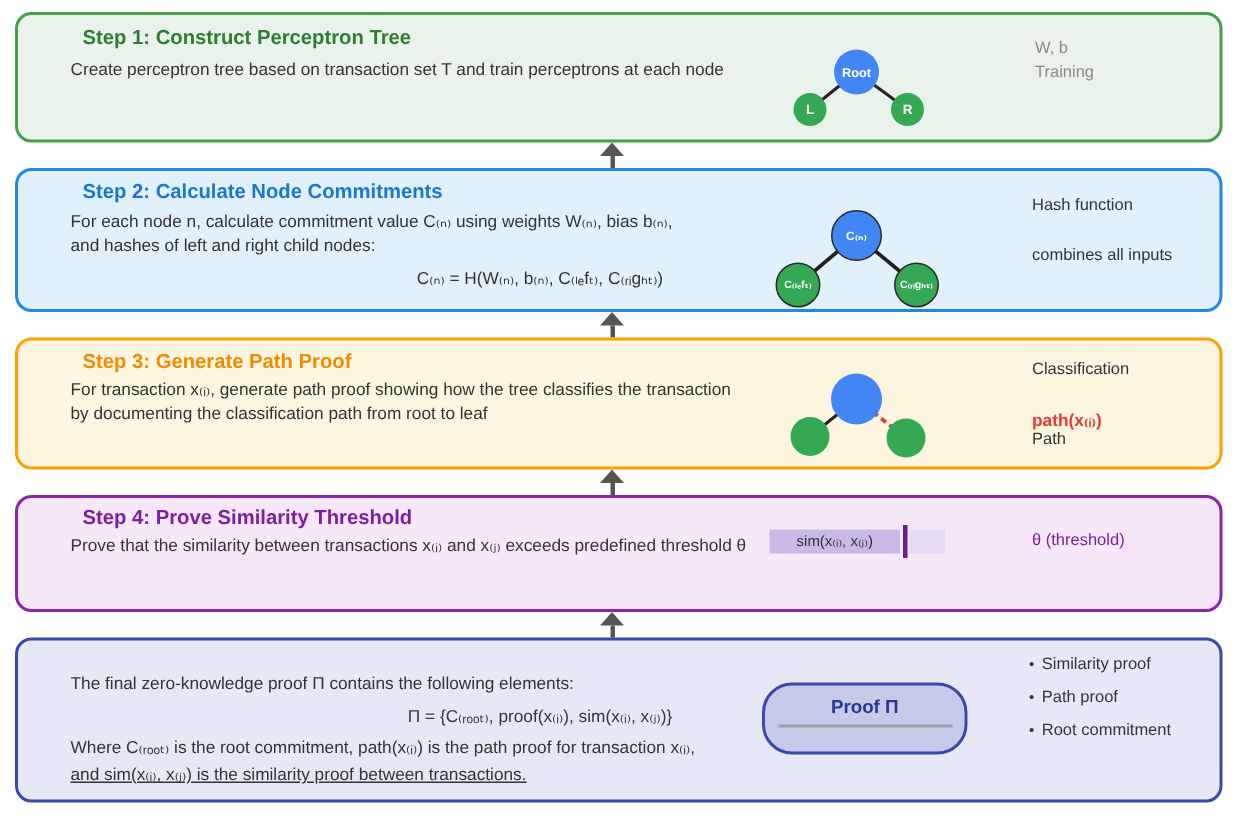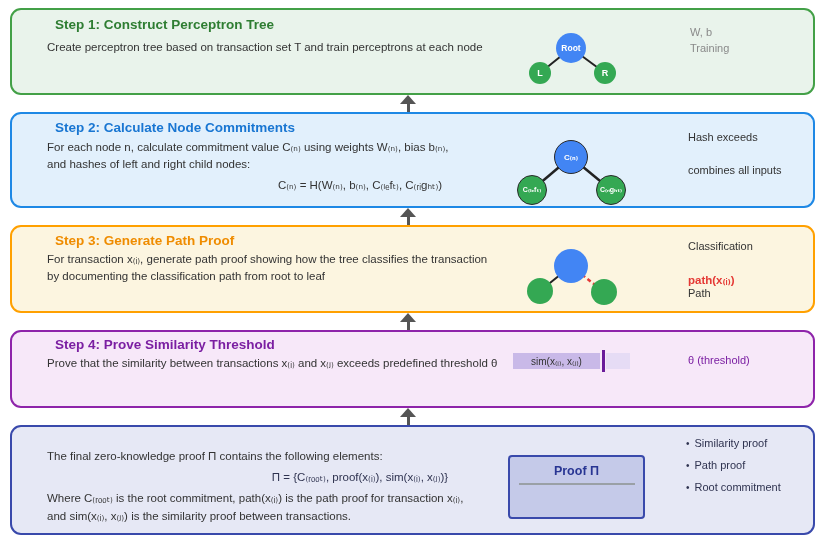--- a/index.html
+++ b/index.html
@@ -49,21 +49,21 @@
   <div class="arrow" style="left:400px;top:95px;">
     <div class="arrow-head"></div>
     <div class="arrow-stem"></div>
   </div>
 
   <div class="box" style="top:112px;height:96px;border-color:#1e88e5;background:#e2f0fc;"></div>
   <div class="title" style="left:55px;top:120px;color:#1976d2;">Step 2: Calculate Node Commitments</div>
   <div class="body-line" style="left:47px;top:140px;">For each node n, calculate commitment value C₍ₙ₎ using weights W₍ₙ₎, bias b₍ₙ₎,</div>
   <div class="body-line" style="left:47px;top:158px;">and hashes of left and right child nodes:</div>
   <div class="formula" style="left:100px;top:178px;width:520px;">C₍ₙ₎ = H(W₍ₙ₎, b₍ₙ₎, C₍ₗₑfₜ₎, C₍ᵣᵢgₕₜ₎)</div>
-  <div class="ann" style="left:688px;top:131px;color:#333;">Hash exceeds</div>
+  <div class="ann" style="left:688px;top:131px;color:#333;">Hash function</div>
   <div class="ann" style="left:688px;top:164px;color:#333;">combines all inputs</div>
 
   <svg class="tree-svg" style="left:500px;top:135px;" width="140" height="75">
     <line x1="71" y1="22" x2="32" y2="55" stroke="#222" stroke-width="2.5"></line>
     <line x1="71" y1="22" x2="111" y2="55" stroke="#222" stroke-width="2.5"></line>
   </svg>
   <div class="node" style="left:554px;top:140px;width:34px;height:34px;background:#4285f4;border:1.5px solid #2a2a2a;font-size:8px;">
     <span>C₍ₙ₎</span>
   </div>
   <div class="node" style="left:517px;top:175px;width:30px;height:30px;background:#34a853;border:1.5px solid #2a2a2a;font-size:7px;">
@@ -113,24 +113,24 @@
 
   <div class="arrow" style="left:400px;top:408px;">
     <div class="arrow-head"></div>
     <div class="arrow-stem"></div>
   </div>
 
   <div class="box" style="top:425px;height:110px;border-color:#3949ab;background:#e6e8f5;"></div>
   <div class="body-line" style="left:47px;top:450px;">The final zero-knowledge proof Π contains the following elements:</div>
   <div class="formula" style="left:100px;top:470px;width:520px;color:#2f3350;">Π = {C₍ᵣₒₒₜ₎, proof(x₍ᵢ₎), sim(x₍ᵢ₎, x₍ⱼ₎)}</div>
   <div class="body-line" style="left:47px;top:491px;">Where C₍ᵣₒₒₜ₎ is the root commitment, path(x₍ᵢ₎) is the path proof for transaction x₍ᵢ₎,</div>
-  <div class="body-line" style="left:47px;top:509px;">and sim(x₍ᵢ₎, x₍ⱼ₎) is the similarity proof between transactions.</div>
+  <div class="body-line" style="left:47px;top:509px;text-decoration:underline;">and sim(x₍ᵢ₎, x₍ⱼ₎) is the similarity proof between transactions.</div>
 
-  <div style="position:absolute;left:508px;top:455px;width:137px;height:64px;background:#c5cae9;
-              border:2px solid #3949ab;border-radius:4px;box-sizing:border-box;">
+  <div style="position:absolute;left:508px;top:455px;width:137px;height:48px;background:#c5cae9;
+              border:2px solid #3949ab;border-radius:20px;box-sizing:border-box;">
     <div style="text-align:center;margin-top:7px;font-size:12.5px;font-weight:bold;color:#283593;">Proof Π</div>
     <div style="margin:5px auto 0 auto;width:116px;height:2px;background:#9aa0a6;"></div>
   </div>
 
   <div class="bullet-row" style="left:686px;top:437px;">
     <span class="bullet-marker">•</span><span>Similarity proof</span>
   </div>
   <div class="bullet-row" style="left:686px;top:459px;">
     <span class="bullet-marker">•</span><span>Path proof</span>
   </div>

